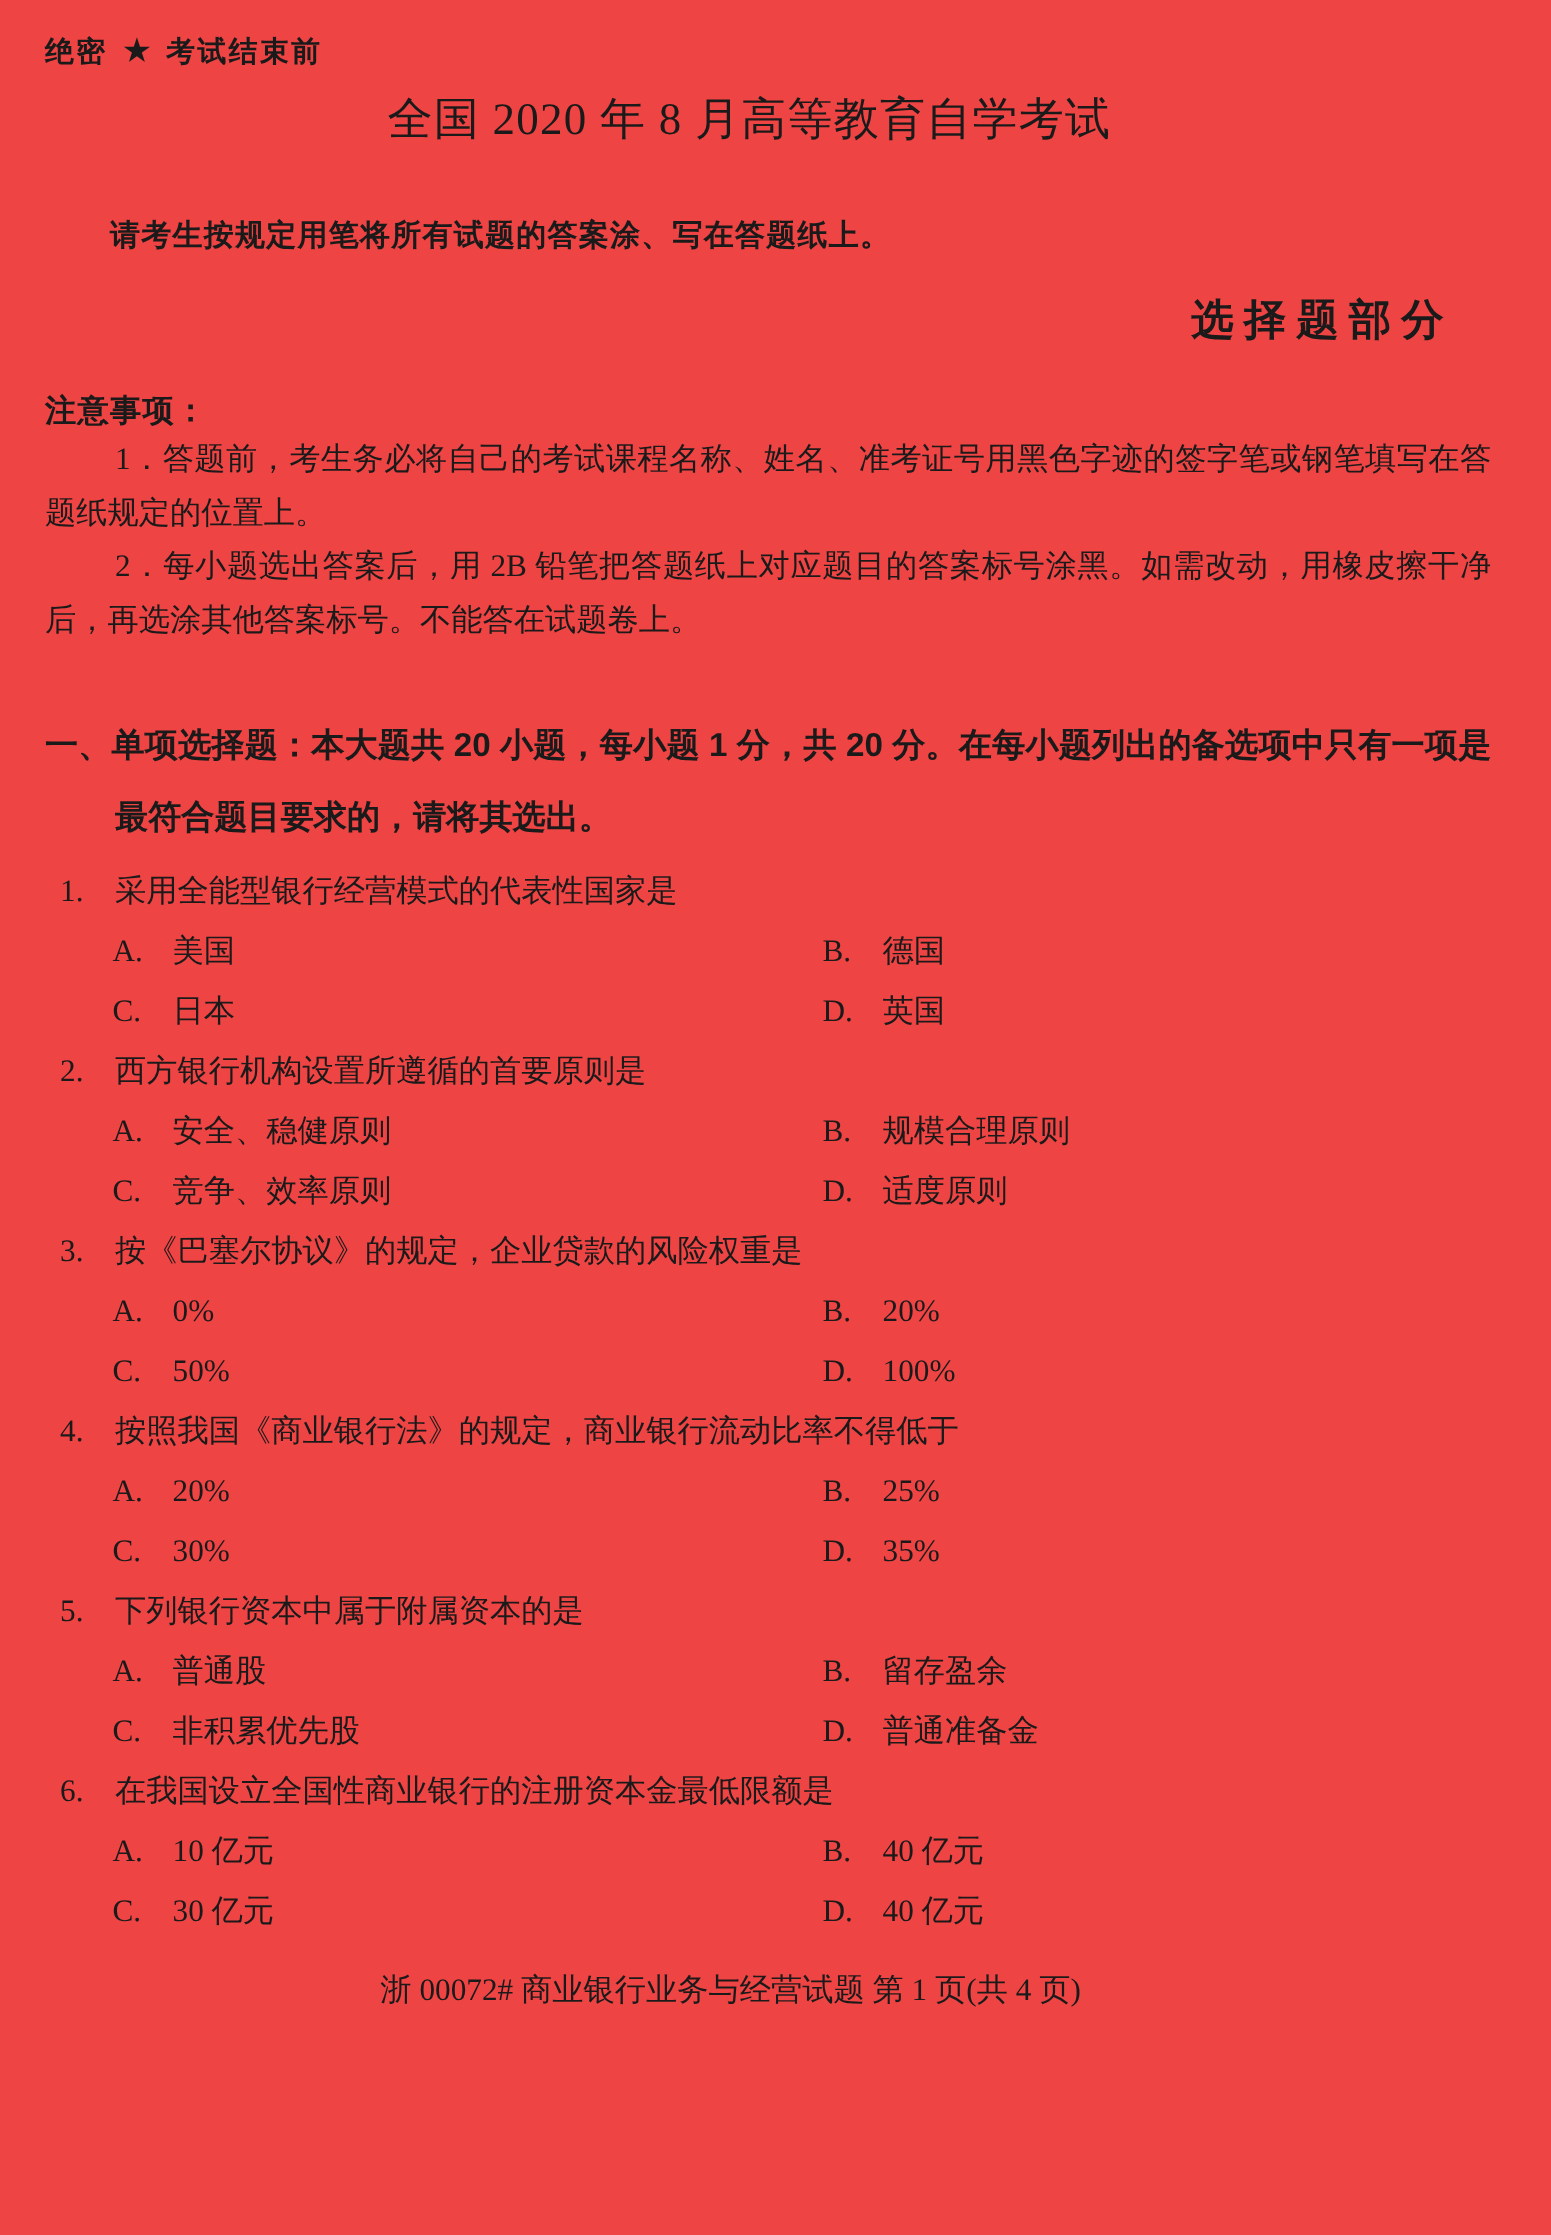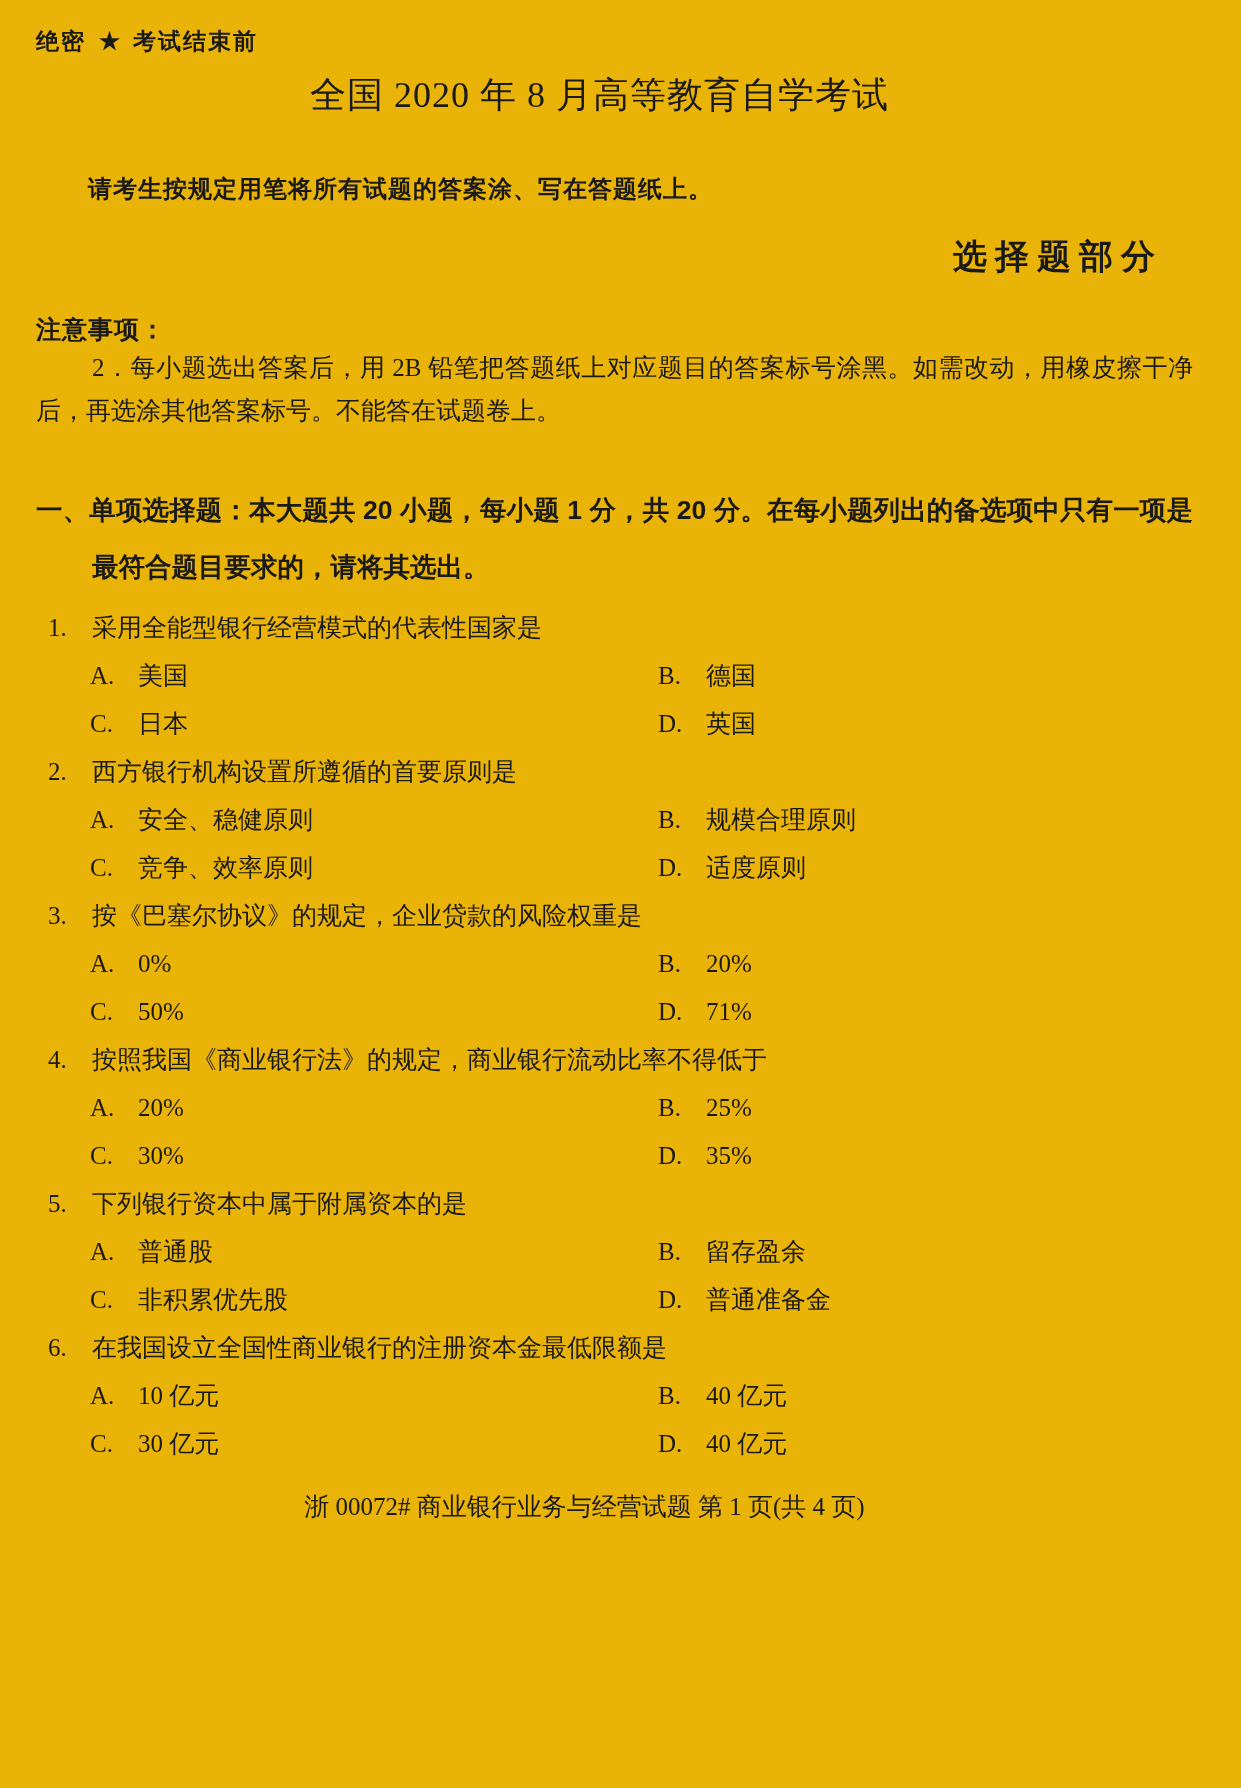--- a/index.html
+++ b/index.html
@@ -1,21 +1,21 @@
 <!DOCTYPE html>
 <html lang="zh"><head>
 <meta charset="utf-8">
 <style>
   html,body{margin:0;padding:0;}
   body{background:#ffffff;}
   .page{
     position:relative;
     width:1241px;height:1788px;
     margin:0;
-    background:#eab308;
+    background:#ef4444;
     color:#1a1a1a;
     box-sizing:border-box;
     padding:26px 48px 0 36px;
     overflow:hidden;
     font-family:"Liberation Serif", serif;
   }
   .classification{
     font-family:"Liberation Sans", sans-serif;
     font-weight:bold;
     font-size:23px;
@@ -114,20 +114,21 @@
     <span>考试结束前</span>
   </div>
 
   <div class="exam-title">全国 2020 年 8 月高等教育自学考试</div>
 
   <p class="instruction">请考生按规定用笔将所有试题的答案涂、写在答题纸上。</p>
 
   <div class="section-title">选择题部分</div>
 
   <div class="notice-heading">注意事项：</div>
+  <p class="notice-item">1．答题前，考生务必将自己的考试课程名称、姓名、准考证号用黑色字迹的签字笔或钢笔填写在答题纸规定的位置上。</p>
   <p class="notice-item">2．每小题选出答案后，用 2B 铅笔把答题纸上对应题目的答案标号涂黑。如需改动，用橡皮擦干净后，再选涂其他答案标号。不能答在试题卷上。</p>
 
   <div class="part-heading"><span>一、</span><span>单项选择题：本大题共 20 小题，每小题 1 分，共 20 分。在每小题列出的备选项中只有一项是最符合题目要求的，请将其选出。</span></div>
 
   <div class="questions">
 
     <div class="question">
       <div class="q-line">
         <span class="q-num">1.</span>
         <span class="q-text">采用全能型银行经营模式的代表性国家是</span>
@@ -190,21 +191,21 @@
         <div class="opt">
           <span class="opt-label">B.</span>
           <span class="opt-text">20%</span>
         </div>
         <div class="opt">
           <span class="opt-label">C.</span>
           <span class="opt-text">50%</span>
         </div>
         <div class="opt">
           <span class="opt-label">D.</span>
-          <span class="opt-text">71%</span>
+          <span class="opt-text">100%</span>
         </div>
       </div>
     </div>
 
     <div class="question">
       <div class="q-line">
         <span class="q-num">4.</span>
         <span class="q-text">按照我国《商业银行法》的规定，商业银行流动比率不得低于</span>
       </div>
       <div class="opts">

